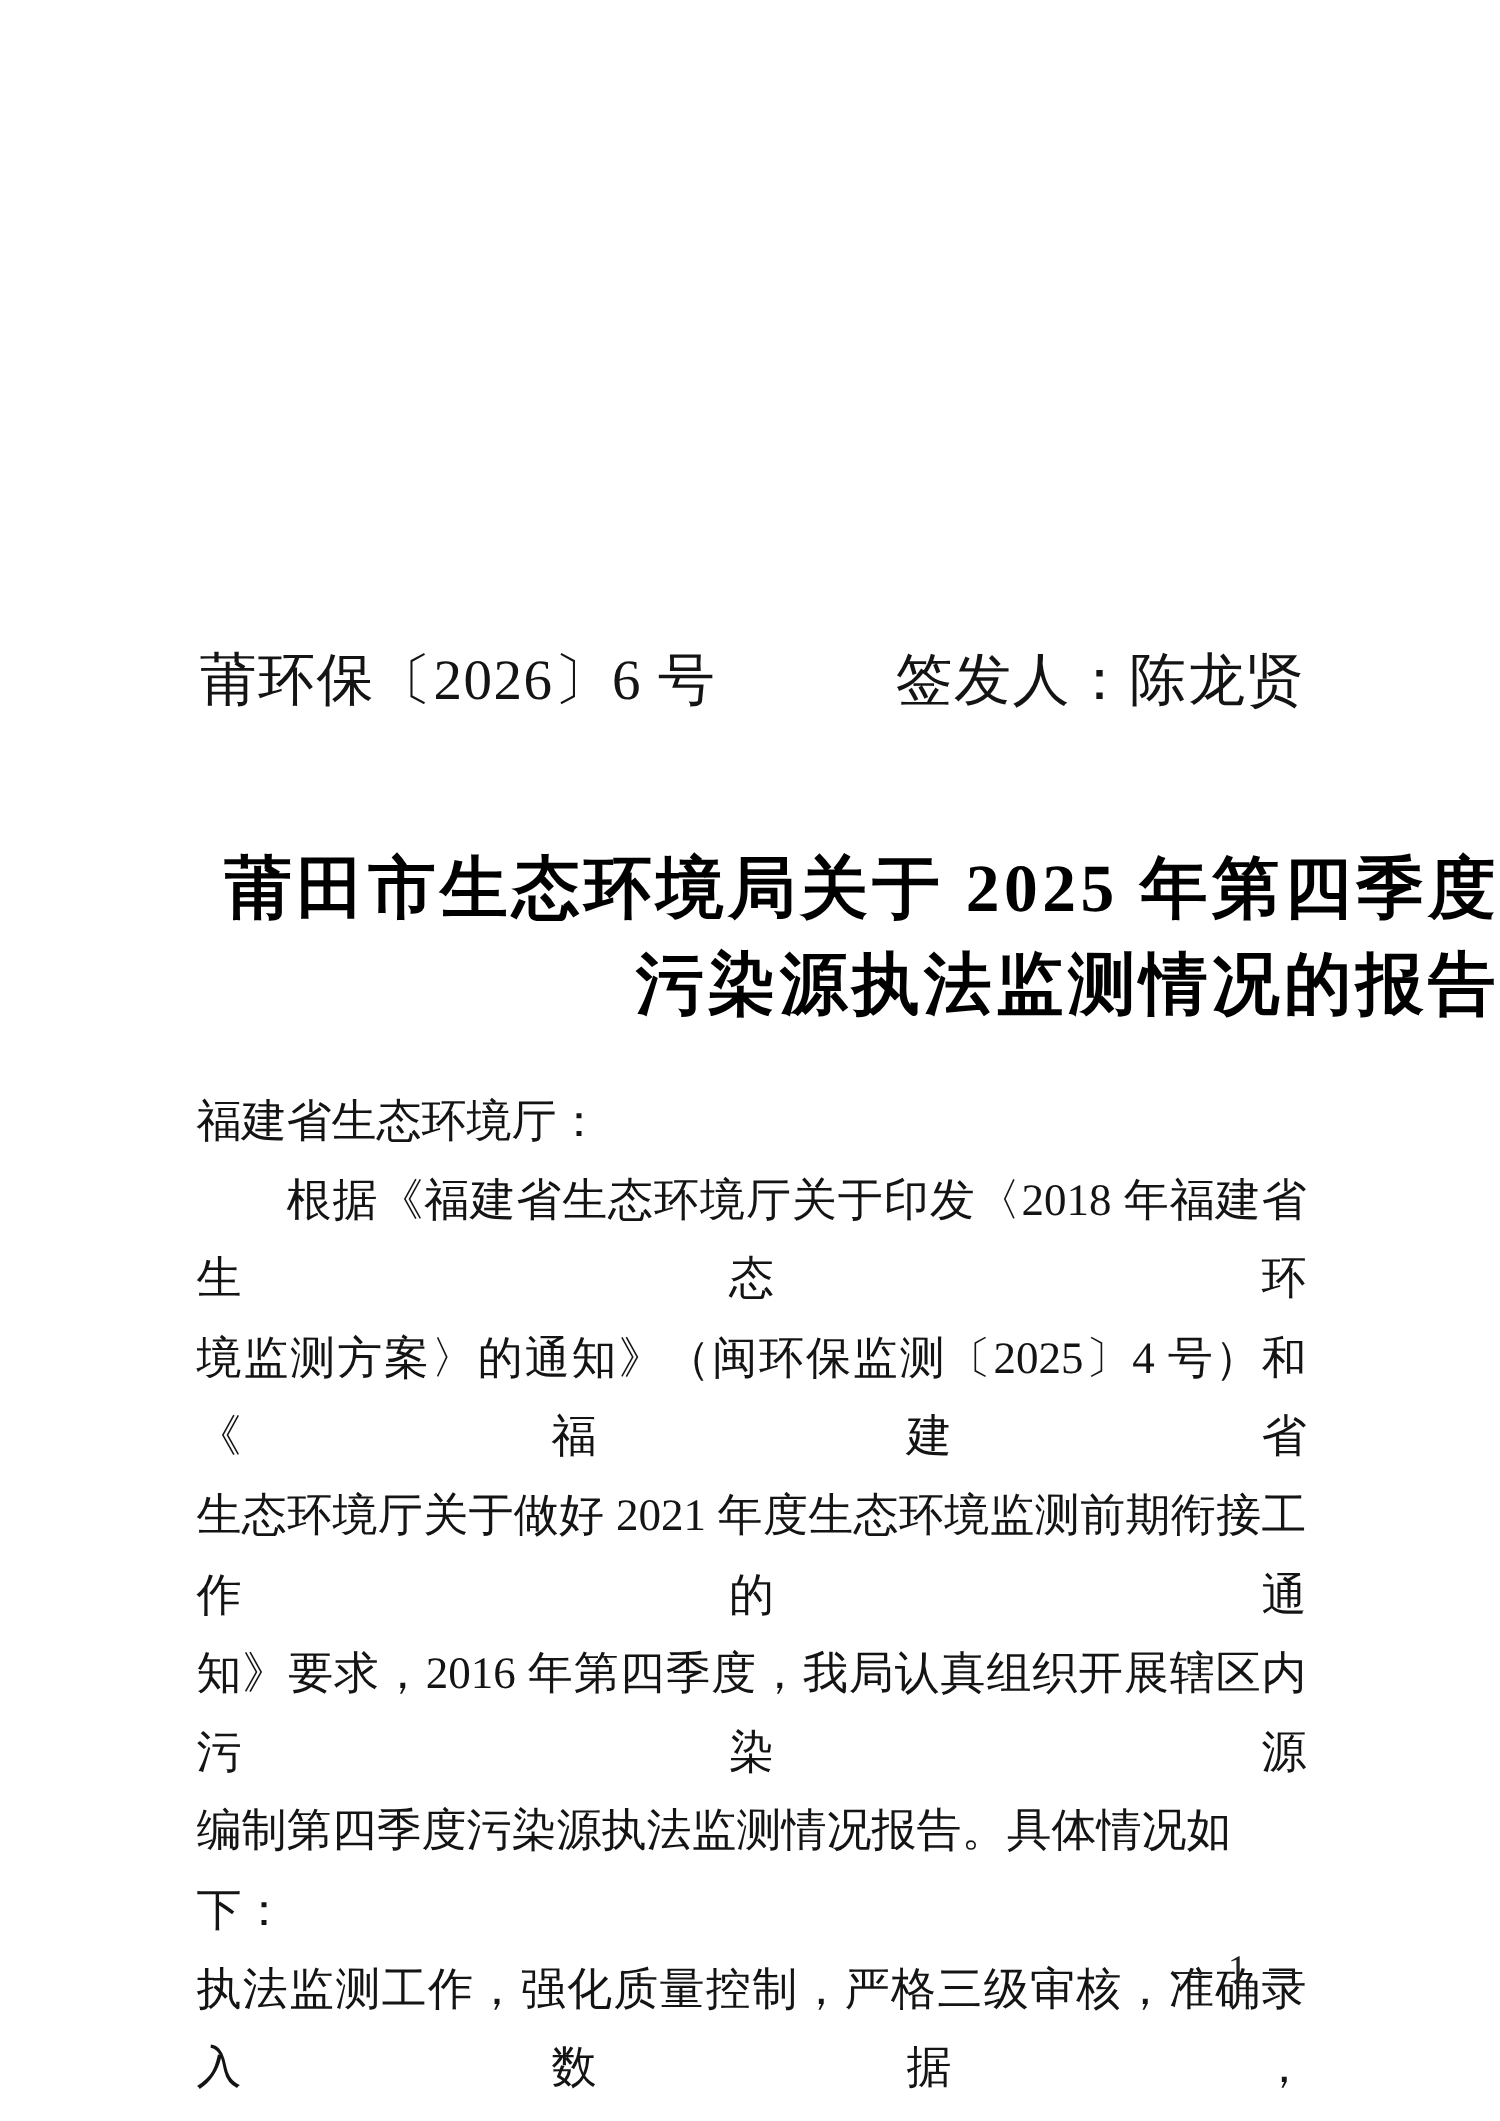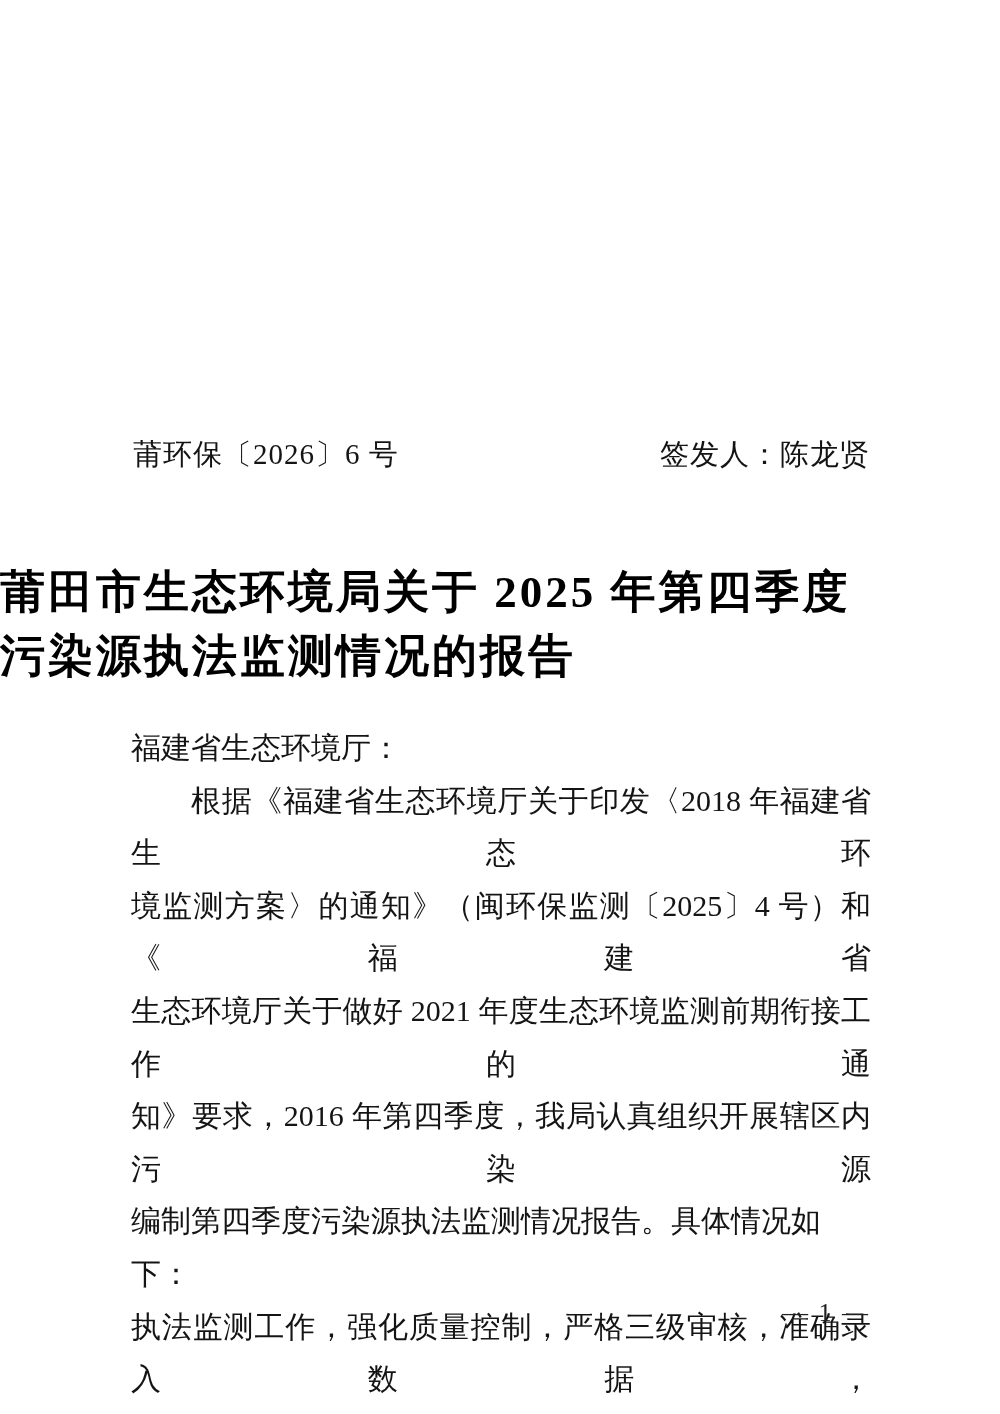--- a/index.html
+++ b/index.html
@@ -18,31 +18,31 @@
     overflow: hidden;
   }
   .header-row {
     position: absolute;
     top: 436px;
     left: 133px;
     width: 737px;
     display: flex;
     justify-content: space-between;
     align-items: baseline;
-    font-size: 29px;
+    font-size: 38px;
     line-height: 36px;
   }
   .doc-number { letter-spacing: 1px; }
   .signer { letter-spacing: 1px; margin-left: 33px; }
   .title-block {
     position: absolute;
     top: 560px;
     left: 0;
     width: 1000px;
-    text-align: left;
+    text-align: right;
     font-weight: bold;
     font-size: 45px;
     line-height: 64px;
     letter-spacing: 3px;
     color: #000000;
   }
   .title-line { margin: 0; }
   .body-block {
     position: absolute;
     top: 722px;

